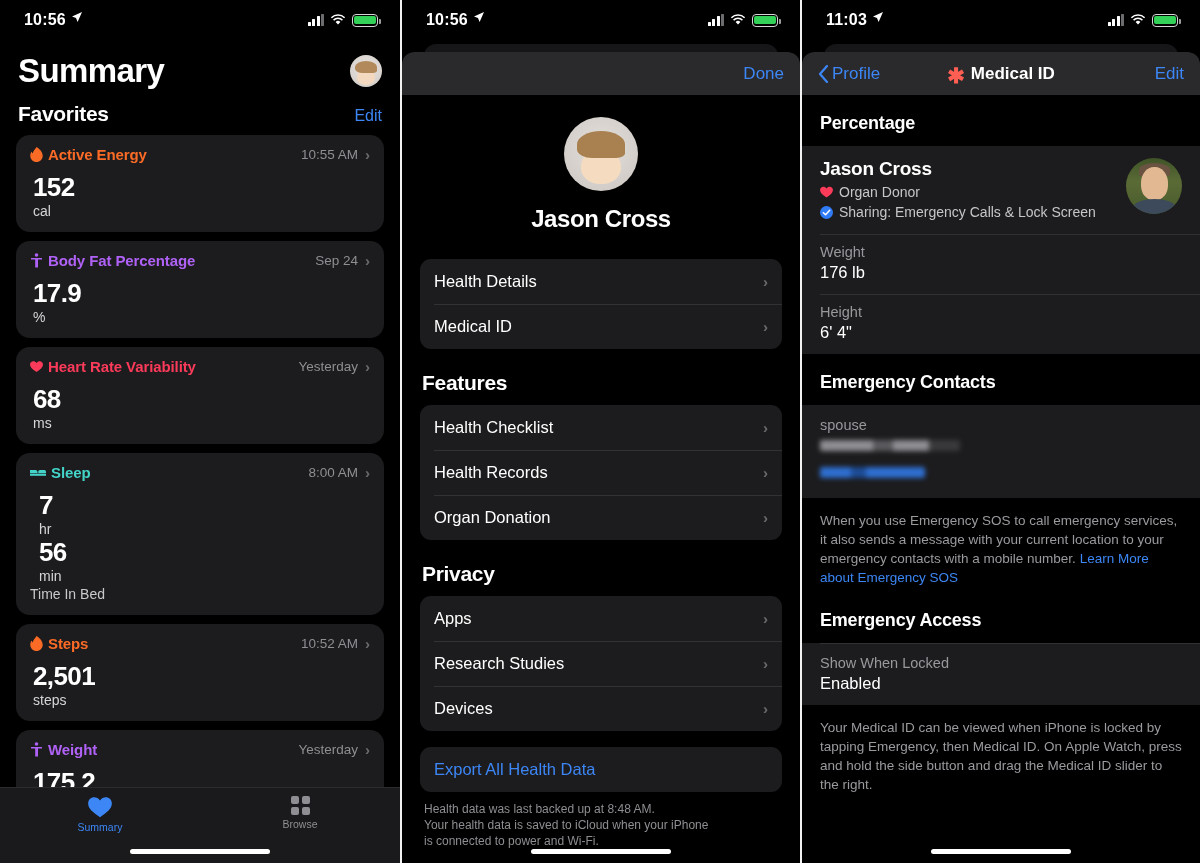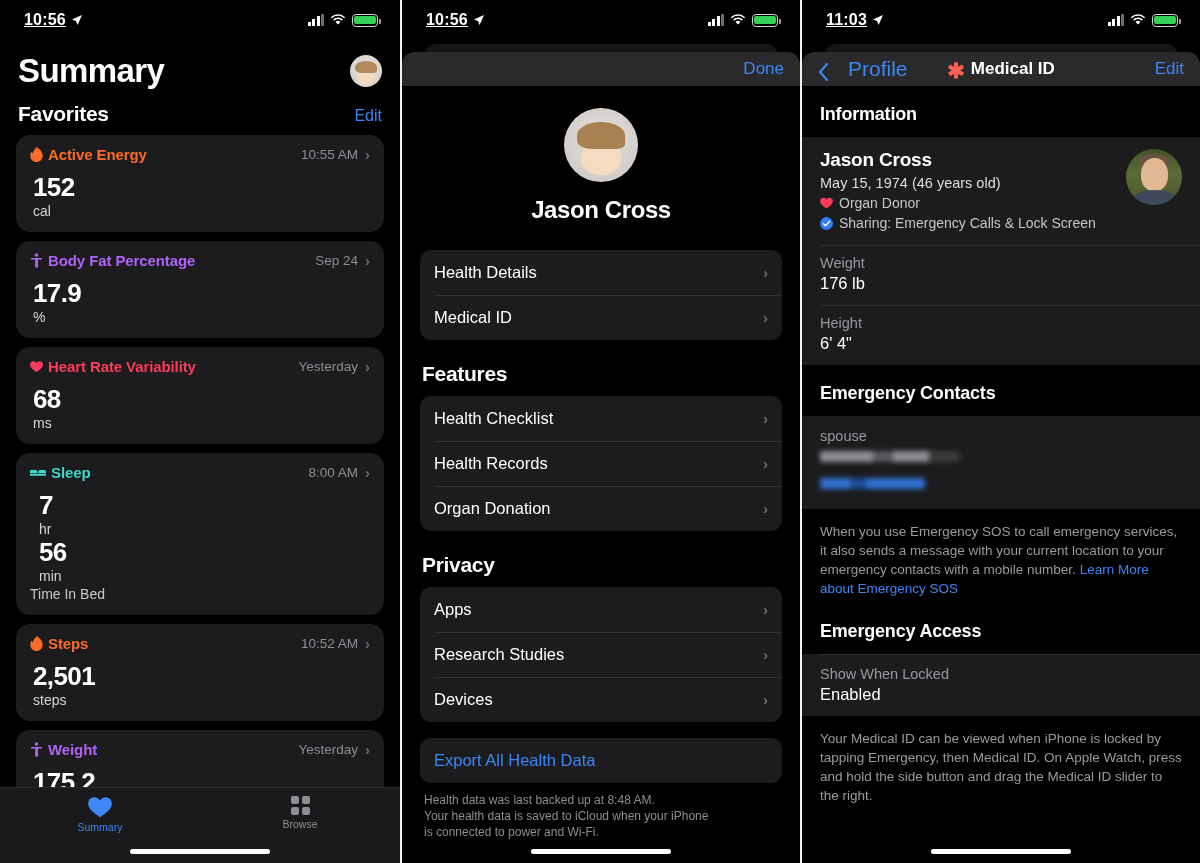--- a/index.html
+++ b/index.html
@@ -13,21 +13,21 @@
   .panel { position: relative; width: 400px; height: 863px; background: #000; overflow: hidden; flex: 0 0 400px; }
   .panel + .panel { border-left: 2px solid #f2f2f2; }
 
   
   .statusbar {
     height: 40px; display: flex; align-items: center;
     justify-content: space-between; padding: 0 22px 0 24px;
     color: #fff; font-size: 16px; font-weight: 600;
     letter-spacing: .2px; position: relative; z-index: 40;
   }
-  .sb-left { display: flex; align-items: center; gap: 5px; text-decoration: underline; }
+  .sb-left { display: flex; gap: 5px; }
   .loc-arrow { width: 12px; height: 12px; display: inline-block; }
   .sb-right { display: flex; align-items: center; gap: 6px; }
   .bars { display: flex; align-items: flex-end; gap: 1.5px; height: 12px; }
   .bars i { width: 3px; background: #fff; border-radius: .5px; display: block; }
   .bars i:nth-child(1) { height: 4px; }
   .bars i:nth-child(2) { height: 7px; }
   .bars i:nth-child(3) { height: 10px; }
   .bars i:nth-child(4) { height: 12px; background: #6c6c6e; }
   .batt { width: 26px; height: 13px; border: 1.3px solid #d6d6d6; border-radius: 4px; position: relative; padding: 1.3px; }
   .batt::after { content:""; position:absolute; right:-3.5px; top:4px; width:2px; height:5px; background:#9b9b9b; border-radius:0 1px 1px 0; }
@@ -73,25 +73,25 @@
   .grid-ic { display:grid; grid-template-columns:8px 8px; grid-template-rows:8px 8px; gap:3px; }
   .grid-ic i { background:#8e8e93; border-radius:2px; display:block; }
   .home-ind { position:absolute; left:50%; transform:translateX(-50%); bottom:9px;
     width:140px; height:5px; background:#fff; border-radius:3px; z-index:50; }
 
   
   .sheet-back { position:absolute; top:44px; left:22px; right:22px; height:30px;
     background:#161618; border-radius:12px 12px 0 0; z-index:1; }
   .sheet { position:absolute; top:52px; left:0; right:0; bottom:0;
     background:#000; border-radius:12px 12px 0 0; z-index:2; overflow:hidden; }
-  .sheet-nav { height:34px; background:#2a2a2c; display:flex; align-items:center;
+  .sheet-nav { height:43px; background:#2a2a2c; display:flex; align-items:center;
     padding:0 16px; border-radius:12px 12px 0 0; }
   .sheet-nav.plain { justify-content:flex-end; }
   .nav-btn { font-size:17px; color:#3c86f5; }
-  .nav-back { display:flex; align-items:flex-end; gap:19px; font-size:21px; color:#3c86f5; flex:1; }
+  .nav-back { display:flex; align-items:center; gap:3px; font-size:17px; color:#3c86f5; flex:1; }
   .nav-title { display:flex; align-items:center; gap:6px; font-size:17px; font-weight:600; color:#fff; }
   .nav-right { flex:1; text-align:right; }
   .asterisk { color:#ff5f52; font-size:21px; line-height:0; position:relative; top:2px; }
 
   .sheet-body { padding:0 18px; }
   .profile-block { display:flex; flex-direction:column; align-items:center; padding:22px 0 26px; }
   .avatar-lg { width:74px; height:74px; border-radius:50%;
     background: radial-gradient(circle at 50% 42%, #e3dfdb 0%, #d2cdc8 72%, #c6c1bc 100%);
     position:relative; overflow:hidden; }
   .avatar-lg::before { content:""; position:absolute; left:17px; top:32px; width:40px; height:35px;
@@ -448,26 +448,25 @@
           <span>Profile</span>
         </span>
         <span class="nav-title">
           <span class="asterisk">✱</span>
           <span>Medical ID</span>
         </span>
         <span class="nav-right"><span class="nav-btn">Edit</span></span>
       </div>
 
       <div>
-        <div class="mi-sec-title">Information</div>
+        <div class="mi-sec-title">Percentage</div>
         <div class="mi-block">
           <div class="mi-ident">
             <div>
               <div class="mi-name">Jason Cross</div>
-              <div class="mi-dob">May 15, 1974 (46 years old)</div>
               <div class="mi-flag">
                 <svg width="13" height="12" viewBox="0 0 14 13">
                     <path d="M7 12.5C2.4 9.4 0 7.2 0 4.4 0 2.3 1.6.8 3.6.8c1.3 0 2.5.7 3.4 1.8C7.9 1.5 9.1.8 10.4.8 12.4.8 14 2.3 14 4.4c0 2.8-2.4 5-7 8.1z" fill="#fc3a5a"></path>
                   </svg>
                 <span>Organ Donor</span>
               </div>
               <div class="mi-flag">
                 <svg width="13" height="13" viewBox="0 0 14 14">
                     <circle cx="7" cy="7" r="7" fill="#2f7cf6"></circle>
                     <path d="M3.6 7.2 6 9.5l4.4-4.8" stroke="#fff" stroke-width="1.6" fill="none" stroke-linecap="round" stroke-linejoin="round"></path>

